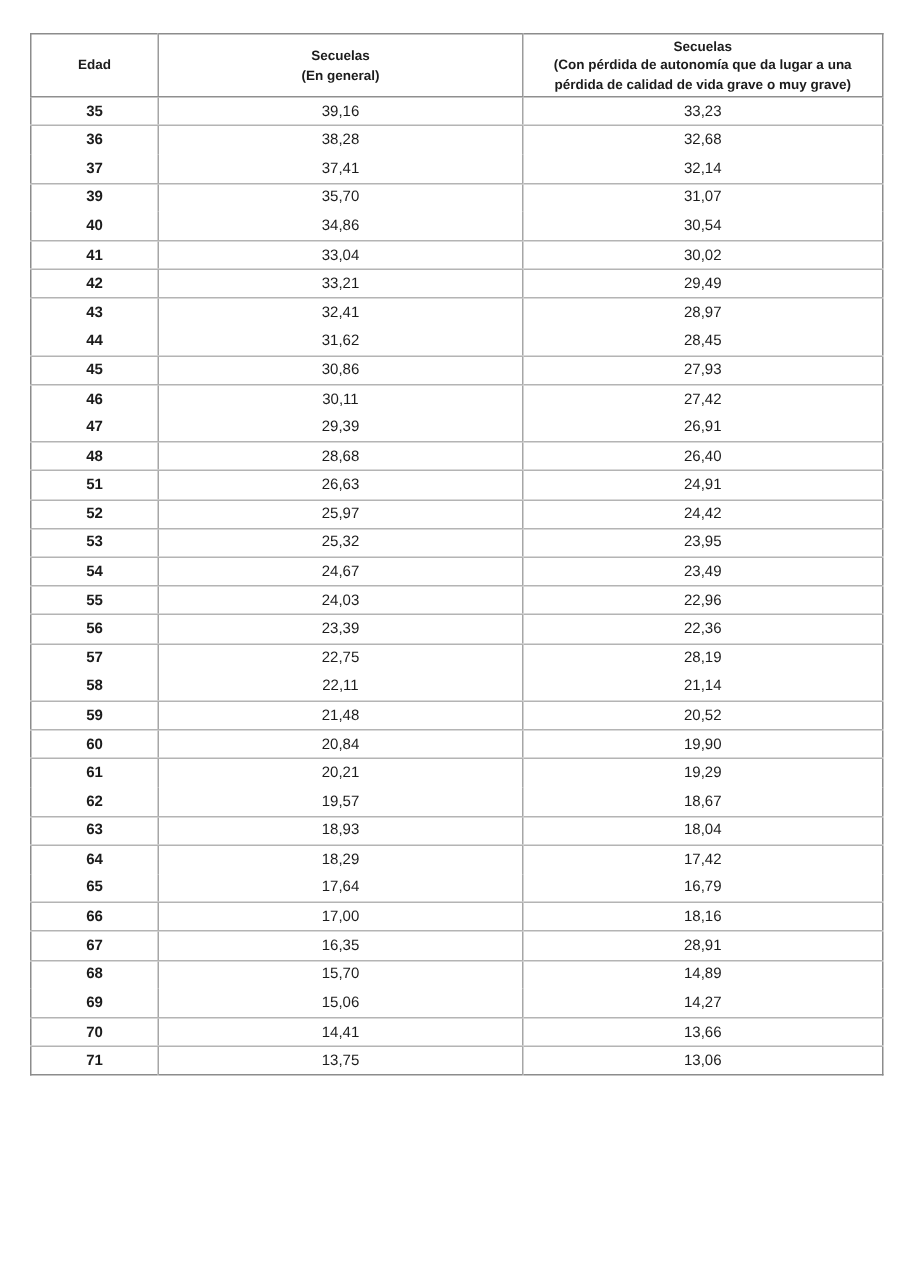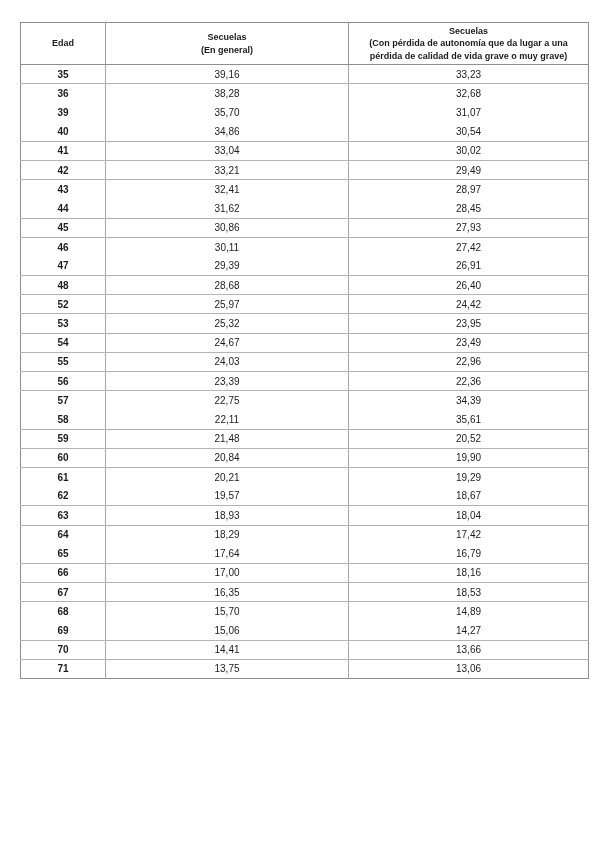--- a/index.html
+++ b/index.html
@@ -88,20 +88,25 @@
         <tr>
           <td>35</td>
           <td>39,16</td>
           <td>33,23</td>
         </tr>
         <tr class="no-border">
           <td>36</td>
           <td>38,28</td>
           <td>32,68</td>
         </tr>
+        <tr>
+          <td>37</td>
+          <td>37,41</td>
+          <td>32,14</td>
+        </tr>
         <tr class="no-border">
           <td>39</td>
           <td>35,70</td>
           <td>31,07</td>
         </tr>
         <tr>
           <td>40</td>
           <td>34,86</td>
           <td>30,54</td>
         </tr>
@@ -139,20 +144,25 @@
           <td>47</td>
           <td>29,39</td>
           <td>26,91</td>
         </tr>
         <tr>
           <td>48</td>
           <td>28,68</td>
           <td>26,40</td>
         </tr>
         <tr>
+          <td>51</td>
+          <td>26,63</td>
+          <td>24,91</td>
+        </tr>
+        <tr>
           <td>52</td>
           <td>25,97</td>
           <td>24,42</td>
         </tr>
         <tr>
           <td>53</td>
           <td>25,32</td>
           <td>23,95</td>
         </tr>
         <tr>
@@ -166,26 +176,26 @@
           <td>22,96</td>
         </tr>
         <tr>
           <td>56</td>
           <td>23,39</td>
           <td>22,36</td>
         </tr>
         <tr class="no-border">
           <td>57</td>
           <td>22,75</td>
-          <td>34,39</td>
+          <td>28,19</td>
         </tr>
         <tr>
           <td>58</td>
           <td>22,11</td>
-          <td>35,61</td>
+          <td>21,14</td>
         </tr>
         <tr>
           <td>59</td>
           <td>21,48</td>
           <td>20,52</td>
         </tr>
         <tr>
           <td>60</td>
           <td>20,84</td>
           <td>19,90</td>
@@ -216,21 +226,21 @@
           <td>16,79</td>
         </tr>
         <tr>
           <td>66</td>
           <td>17,00</td>
           <td>18,16</td>
         </tr>
         <tr>
           <td>67</td>
           <td>16,35</td>
-          <td>18,53</td>
+          <td>28,91</td>
         </tr>
         <tr class="no-border">
           <td>68</td>
           <td>15,70</td>
           <td>14,89</td>
         </tr>
         <tr>
           <td>69</td>
           <td>15,06</td>
           <td>14,27</td>

